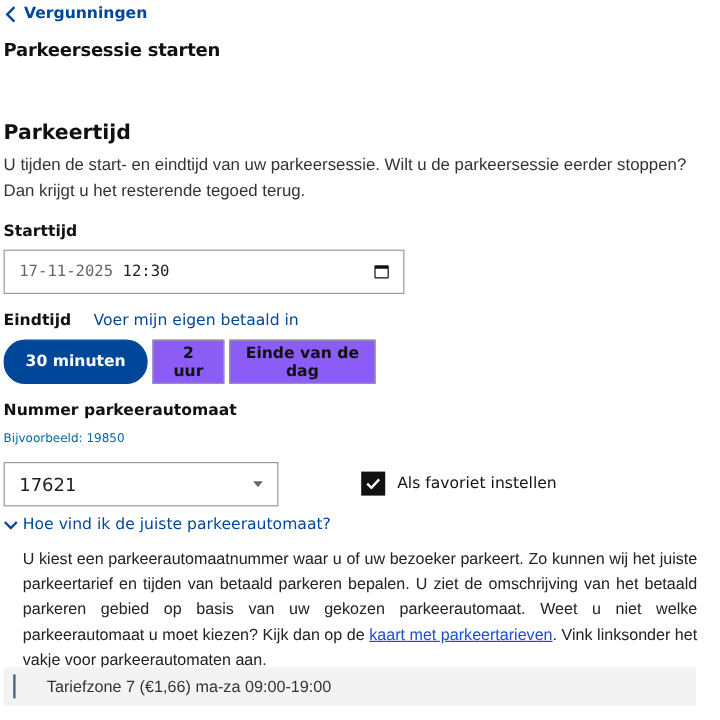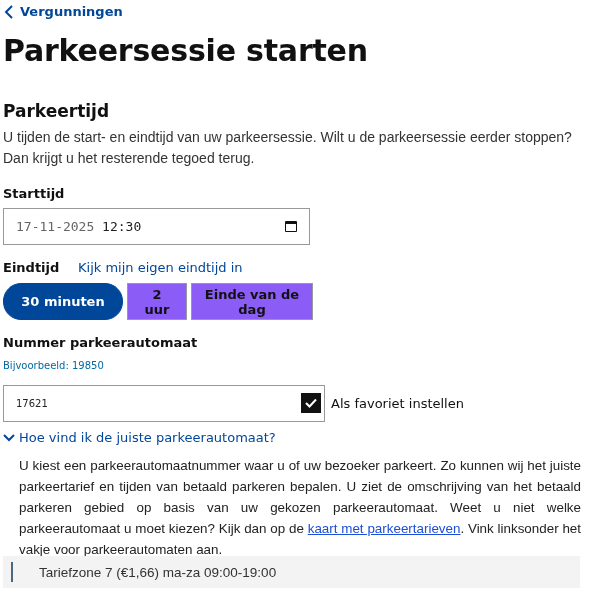--- a/index.html
+++ b/index.html
@@ -2,45 +2,45 @@
 <html><head>
   <meta charset="utf-8">
   <style>
     * { box-sizing: border-box; margin: 0; padding: 0; }
     html, body { width: 600px; height: 600px; background: #ffffff; overflow: hidden; }
     body { font-family: "DejaVu Sans", sans-serif; color: #1a1a1a; position: relative; }
 
     .back-link { position: absolute; left: 4px; top: 4px; display: flex; align-items: center; gap: 6px; color: #004699; font-weight: bold; font-size: 13px; text-decoration: none; cursor: pointer; }
     .back-link svg { width: 10px; height: 14px; }
 
-    .page-title { position: absolute; left: 3px; top: 33px; font-size: 30px; font-weight: bold; color: #111; letter-spacing: -0.2px; }
+    .page-title { position: absolute; left: 3px; top: 33px; font-size: 15px; font-weight: bold; color: #111; letter-spacing: -0.2px; }
 
     .section-title { position: absolute; left: 3px; top: 101px; font-size: 17px; font-weight: bold; color: #111; }
     .intro { position: absolute; left: 3px; top: 127px; width: 590px; font-family: "Liberation Sans", sans-serif; font-size: 14px; line-height: 21px; color: #333; }
 
     .label { position: absolute; font-size: 13px; font-weight: bold; color: #111; }
     .lbl-start { left: 3px; top: 186px; }
 
-    .datetime-input { position: absolute; left: 3px; top: 208px; width: 307px; height: 37px; border: 1px solid #999; background: #fff; display: flex; align-items: center; padding: 0 12px; font-family: "DejaVu Sans Mono", monospace; font-size: 13px; color: #222; }
+    .datetime-input { position: absolute; left: 3px; top: 208px; width: 334px; height: 37px; border: 1px solid #999; background: #fff; display: flex; align-items: center; padding: 0 12px; font-family: "DejaVu Sans Mono", monospace; font-size: 13px; color: #222; }
     .datetime-input .date-part { color: #666; }
     .datetime-input .cal { margin-left: auto; width: 12px; height: 11px; border: 1.5px solid #111; border-top-width: 3px; border-radius: 1px; }
 
     .lbl-end { left: 3px; top: 260px; }
     .custom-end-link { position: absolute; left: 78px; top: 260px; font-size: 13px; color: #004699; cursor: pointer; }
 
     .duration-group { position: absolute; left: 3px; top: 283px; display: flex; gap: 4px; }
     .dur-btn { height: 37px; border: 1px solid #999; background: #8b5cf6; font-family: "DejaVu Sans", sans-serif; font-weight: bold; font-size: 13px; color: #111; padding: 0 12px; cursor: pointer; }
     .dur-btn.active { background: #004699; border-color: #004699; color: #fff; width: 120px; border-radius: 18px; }
     .dur-btn.b2 { width: 60px; }
     .dur-btn.b3 { width: 122px; padding: 0 4px; }
 
     .lbl-nummer { left: 3px; top: 335px; }
     .hint { position: absolute; left: 3px; top: 360px; font-size: 10px; color: #0369a1; }
 
-    .select-box { position: absolute; left: 3px; top: 385px; width: 322px; height: 37px; border: 1px solid #999; background: #fff; display: flex; align-items: center; padding: 0 12px; font-size: 10px; color: #222; cursor: pointer; }
+    .select-box { position: absolute; left: 3px; top: 385px; width: 229px; height: 37px; border: 1px solid #999; background: #fff; display: flex; align-items: center; padding: 0 12px; font-size: 15px; color: #222; cursor: pointer; }
     .select-box .caret { margin-left: auto; width: 0; height: 0; border-left: 4px solid transparent; border-right: 4px solid transparent; border-top: 5px solid #666; }
 
     .fav { position: absolute; left: 301px; top: 393px; display: flex; align-items: center; gap: 10px; cursor: pointer; }
     .fav .box { width: 20px; height: 20px; background: #111; display: flex; align-items: center; justify-content: center; }
     .fav .box svg { width: 12px; height: 10px; }
     .fav .txt { font-size: 13px; color: #111; }
 
     .accordion { position: absolute; left: 3px; top: 430px; display: flex; align-items: center; gap: 4px; color: #004699; font-size: 13px; cursor: pointer; }
     .accordion svg { width: 12px; height: 8px; }
 
@@ -66,21 +66,21 @@
 <h2 class="section-title">Parkeertijd</h2>
 <p class="intro">U tijden de start- en eindtijd van uw parkeersessie. Wilt u de parkeersessie eerder stoppen? Dan krijgt u het resterende tegoed terug.</p>
 
 <label class="label lbl-start">Starttijd</label>
 <div class="datetime-input">
   <span class="date-part">17-11-2025</span>&nbsp;<span>12:30</span>
   <span class="cal"></span>
 </div>
 
 <label class="label lbl-end">Eindtijd</label>
-<a class="custom-end-link">Kijk mijn eigen eindtijd in</a>
+<a class="custom-end-link">Voer mijn eigen betaald in</a>
 
 <div class="duration-group">
   <button class="dur-btn active">30 minuten</button>
   <button class="dur-btn b2">2 uur</button>
   <button class="dur-btn b3">Einde van de dag</button>
 </div>
 
 <label class="label lbl-nummer">Nummer parkeerautomaat</label>
 <div class="hint">Bijvoorbeeld: 19850</div>
 

